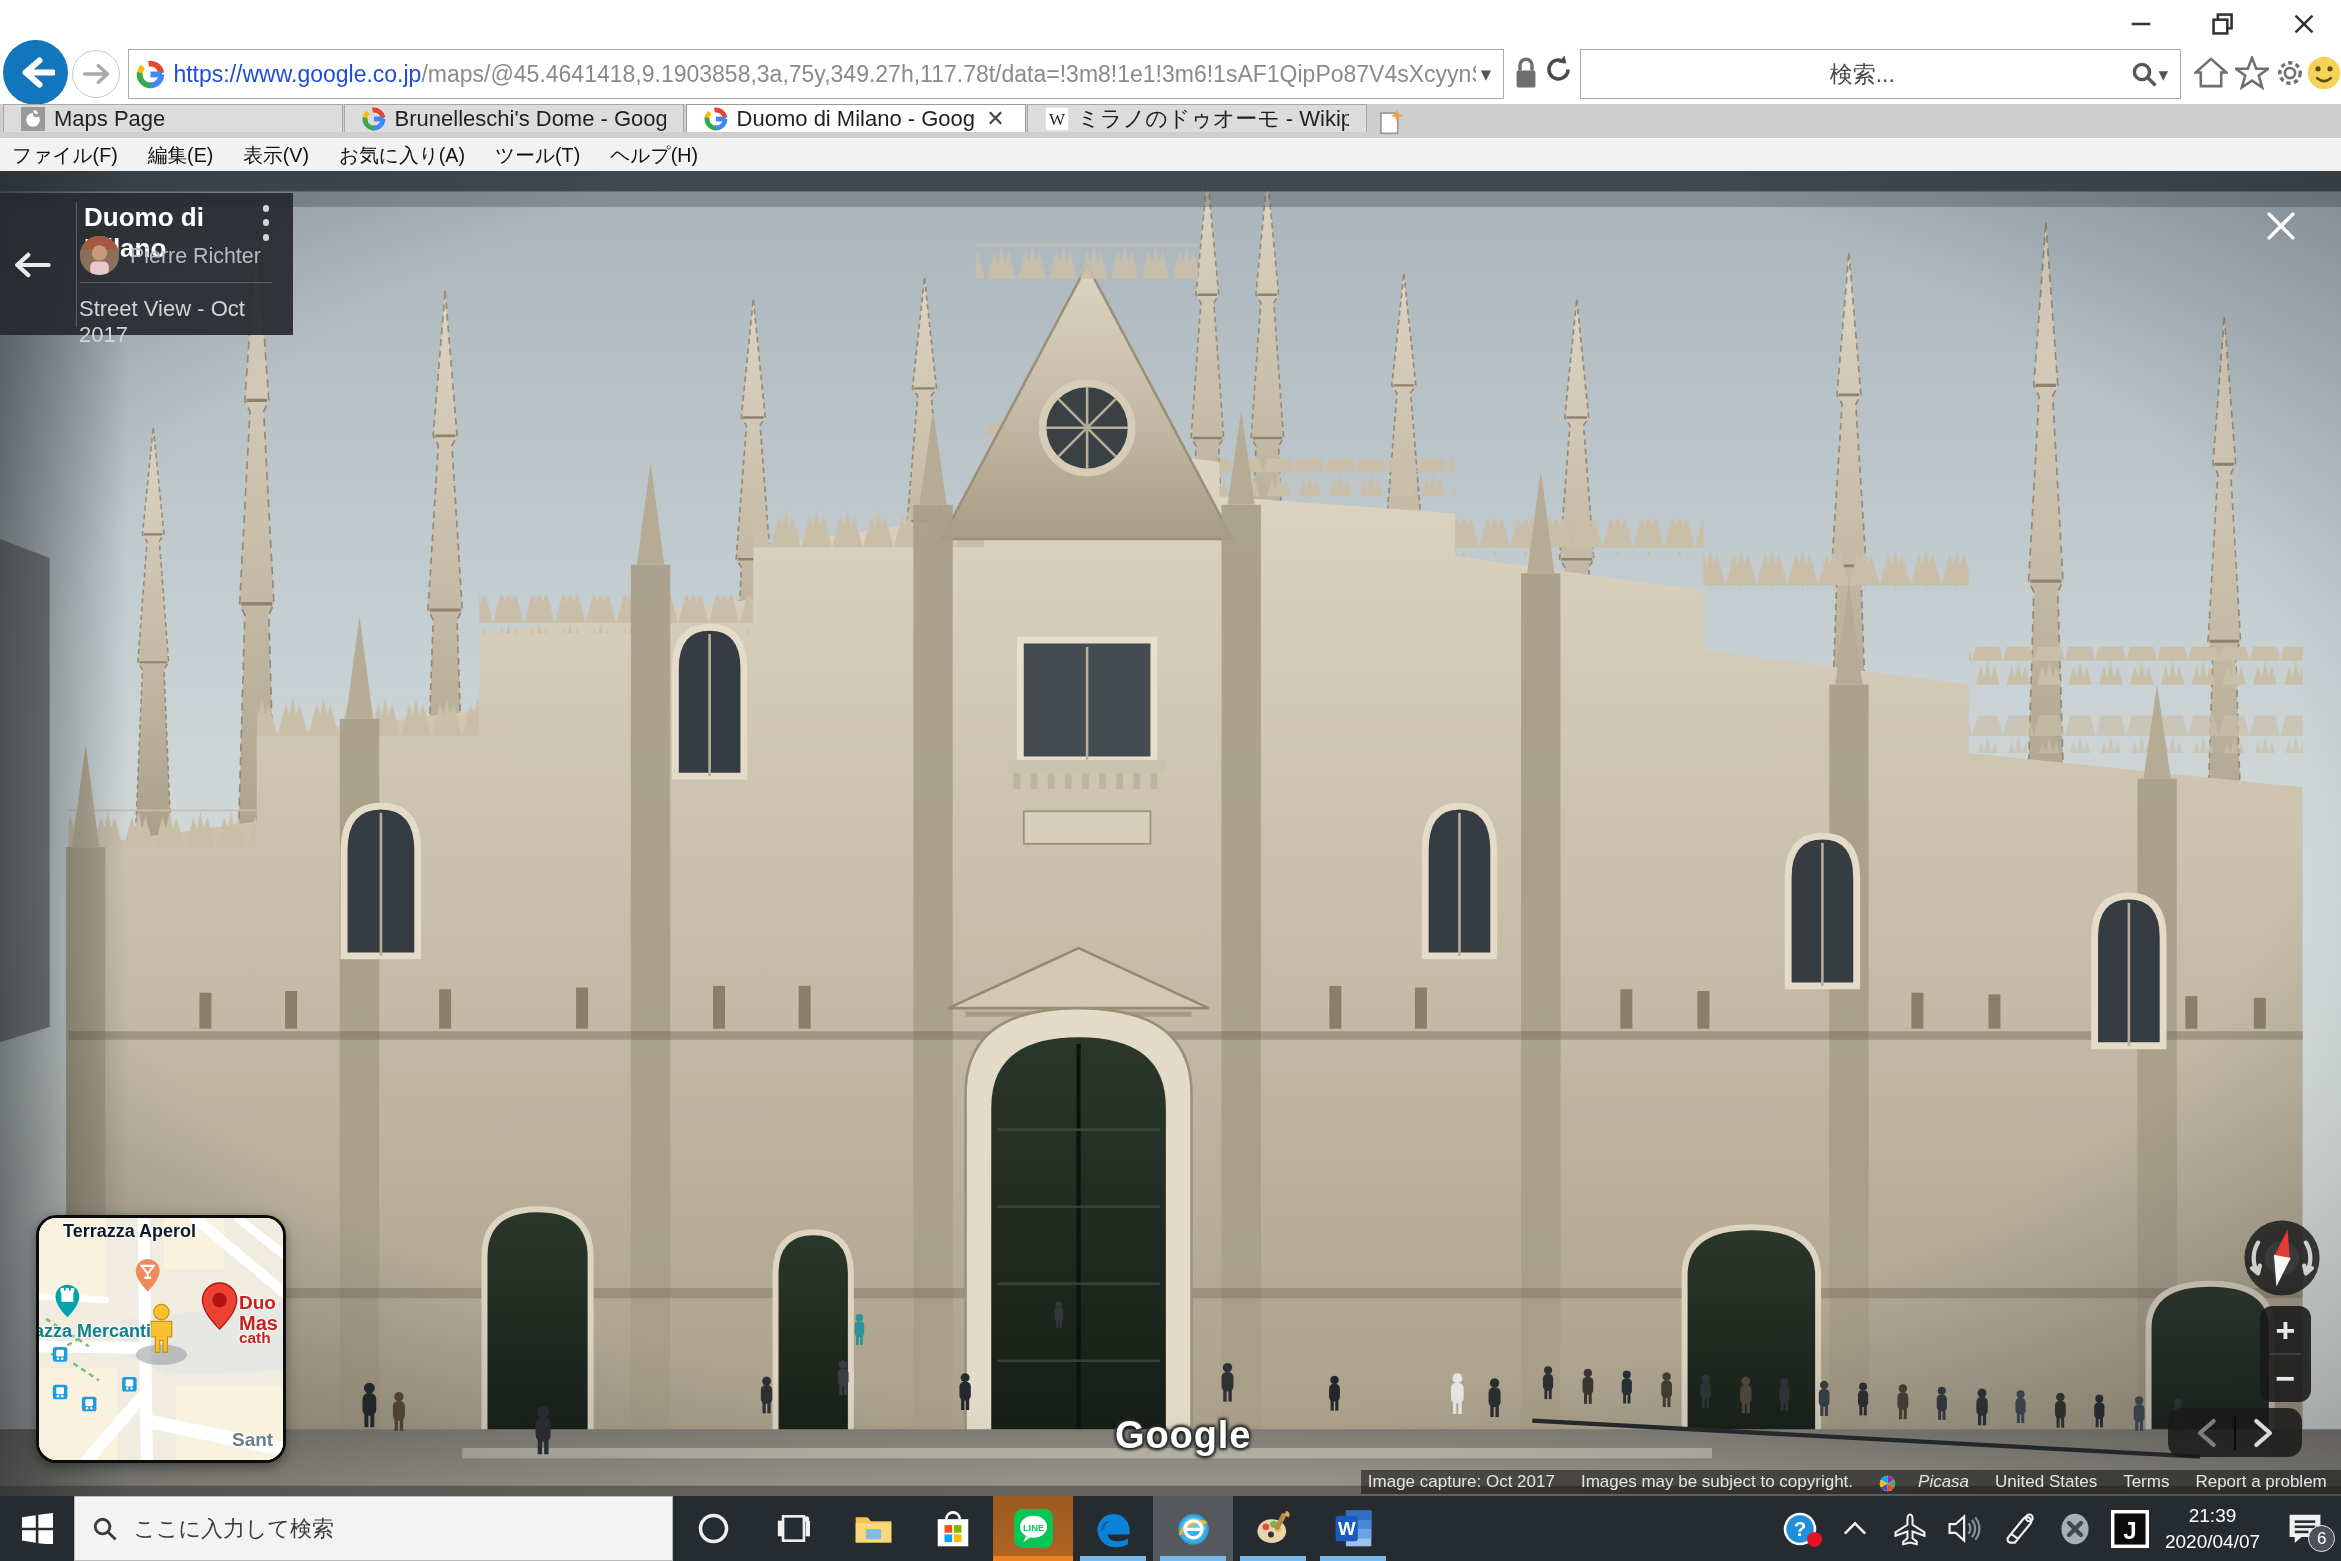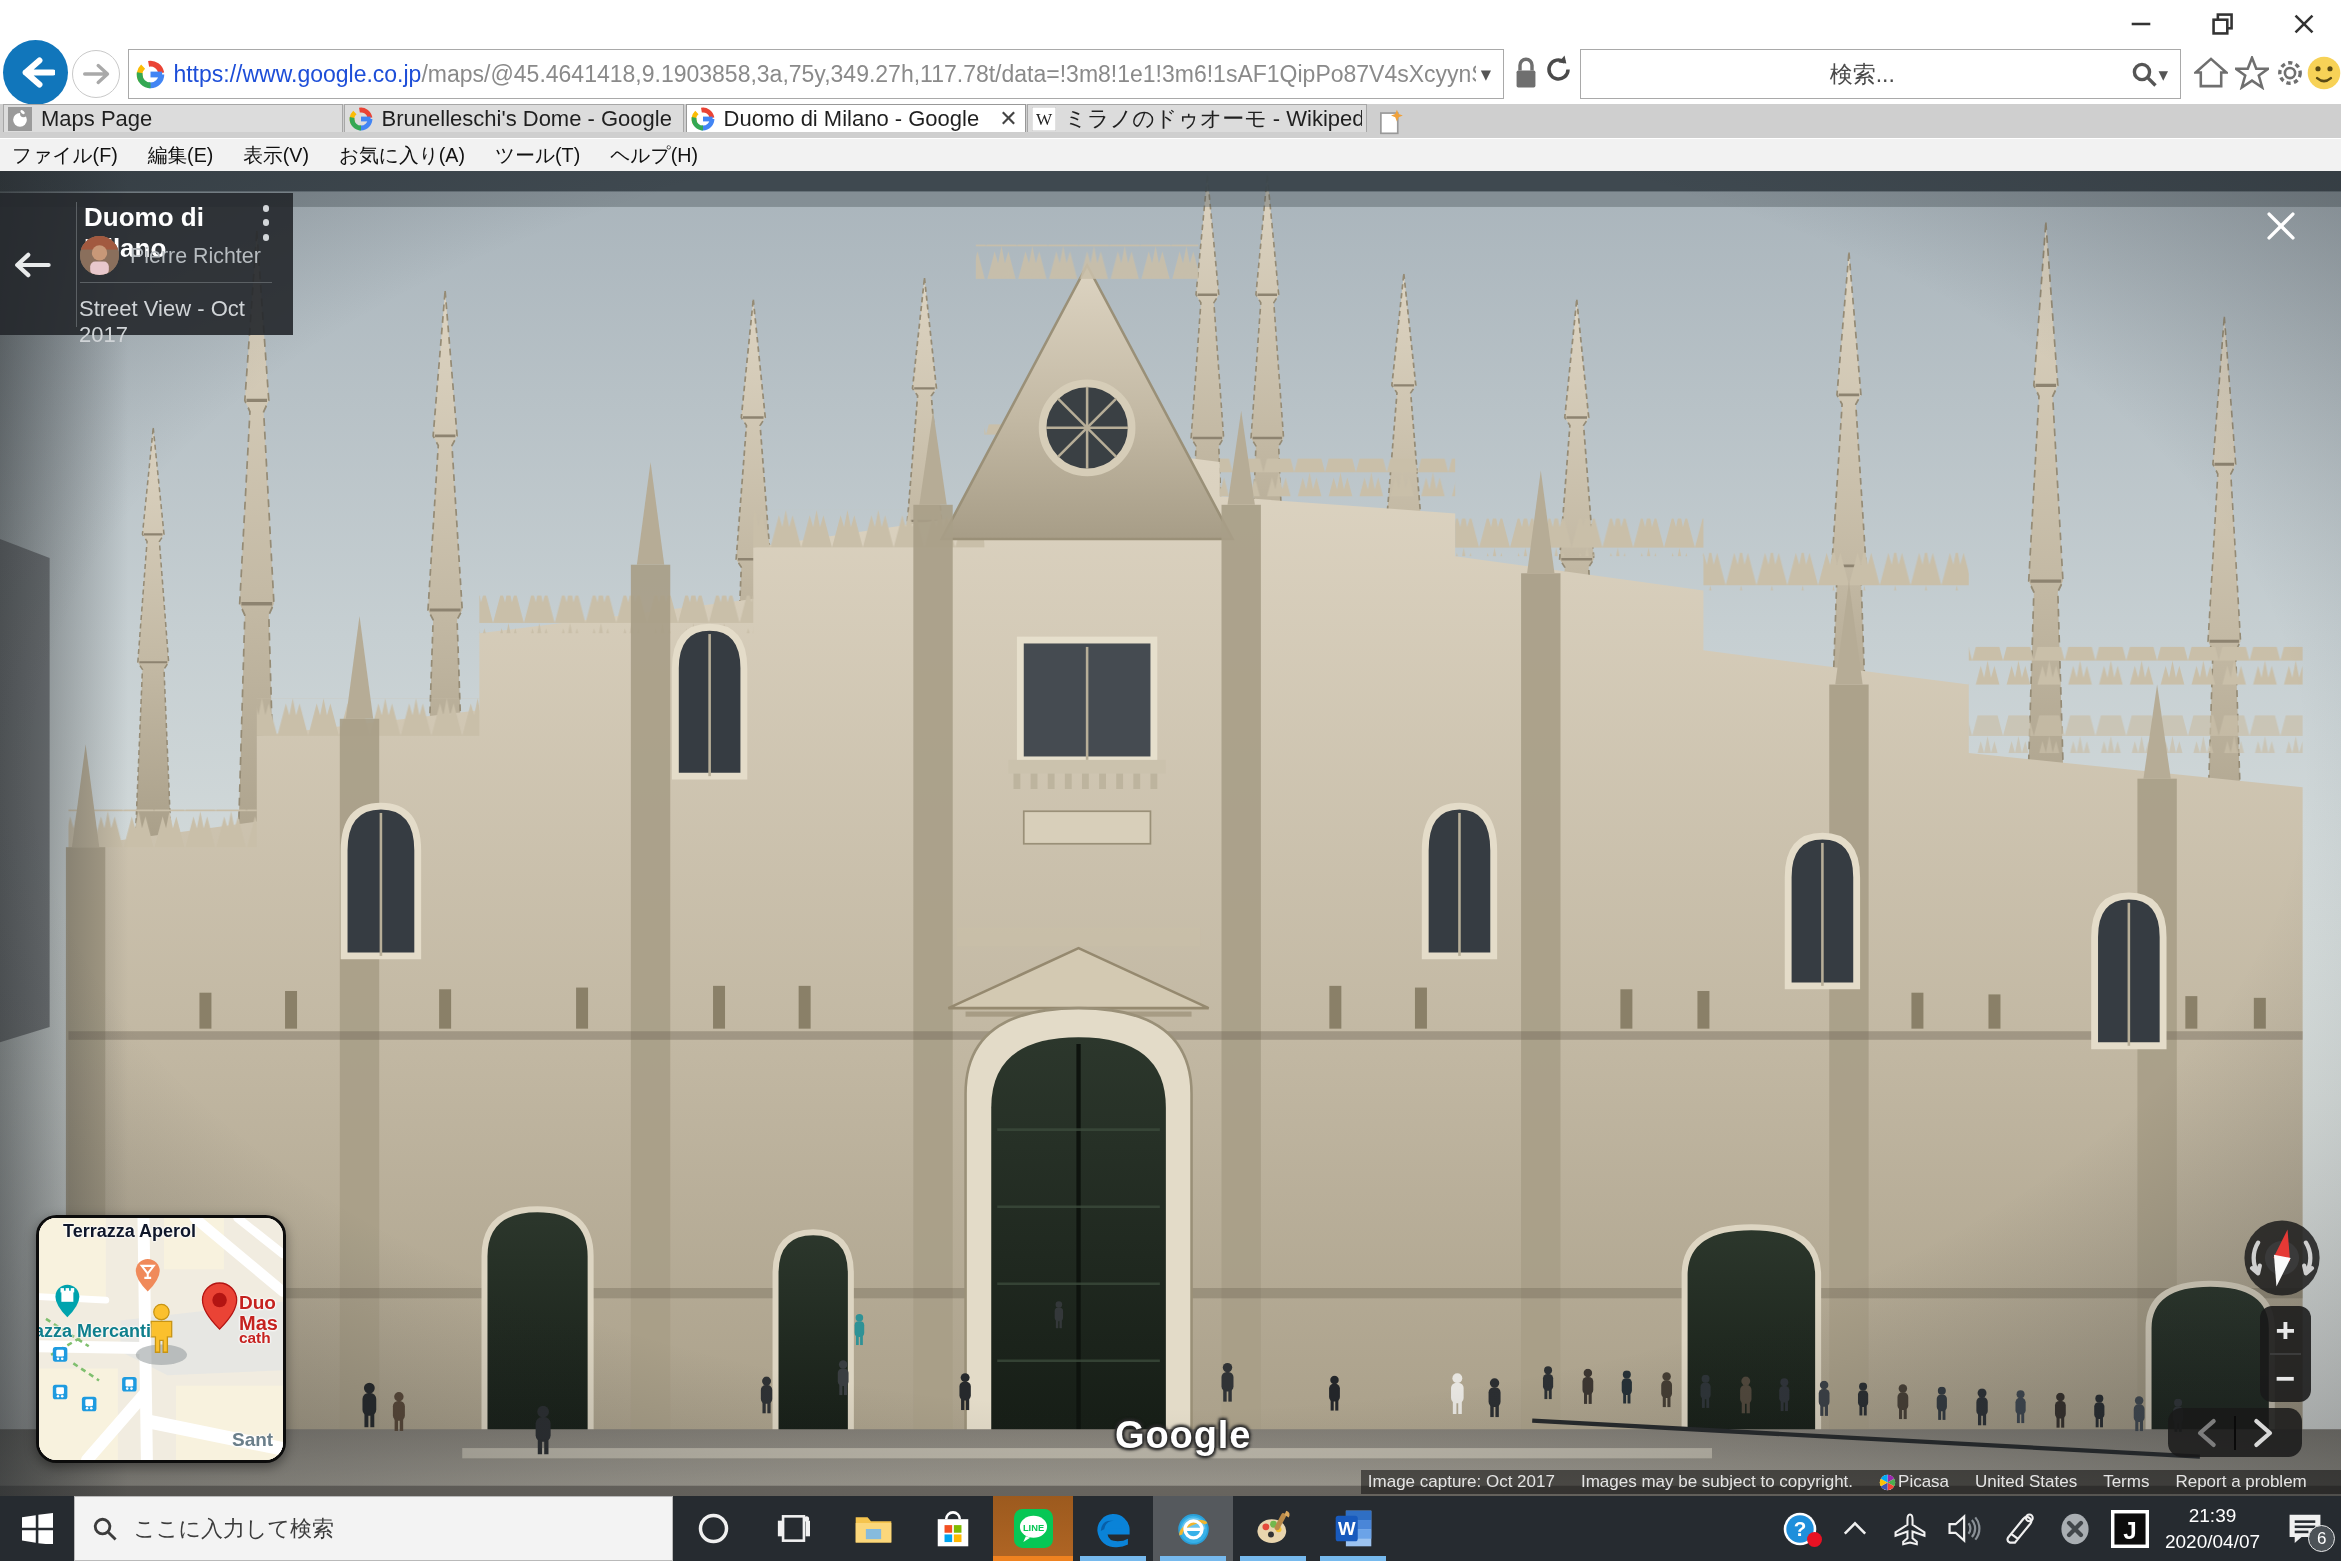--- a/index.html
+++ b/index.html
@@ -16,21 +16,21 @@
   .url-bar{position:absolute;left:128px;top:49px;width:1376px;height:50px;background:#fff;border:1.7px solid #a9a9a9;display:flex;align-items:center;box-sizing:border-box;padding:0 6.8px;}
   .url-text{font-size:23px;white-space:nowrap;overflow:hidden;flex:1;}
   .url-text .dom{color:#1d4ed8;}
   .url-text .gray{color:#8a8a8a;}
   .search-bar{position:absolute;left:1580px;top:49px;width:601px;height:50px;background:#fff;border:1.7px solid #a9a9a9;display:flex;align-items:center;box-sizing:border-box;padding:0 12px;}
   .search-ph{font-size:23px;color:#4a4a4a;flex:1;text-align:center;}
   .tb-ico{position:absolute;top:51px;width:39px;height:43px;display:flex;align-items:center;justify-content:center;}
 
   
   .tabbar{position:absolute;left:0;top:104px;width:2342px;height:34px;background:#cfcfcf;}
-  .tab{position:absolute;top:0;height:28px;background:#dcdcdc;border:0.9px solid #a7a7a7;border-bottom:none;box-sizing:border-box;display:flex;align-items:center;padding:0 4px;gap:8.6px;cursor:default;}
+  .tab{position:absolute;top:0;height:28px;background:#dcdcdc;border:0.9px solid #a7a7a7;border-bottom:none;box-sizing:border-box;display:flex;align-items:center;padding:0 17px;gap:8.6px;cursor:default;}
   .tab.active{background:#ffffff;border-color:#989898;}
   .tab-title{font-size:22px;color:#1f1f1f;white-space:nowrap;overflow:hidden;flex:1;}
   .tab-close{font-size:22px;color:#444;padding:0 3.4px;}
   .newtab{position:absolute;left:1371px;top:3.4px;width:39px;height:29px;display:flex;align-items:center;justify-content:center;}
 
   
   .menubar{position:absolute;left:0;top:139px;width:2342px;height:33px;background:#f2f2f2;display:flex;align-items:center;gap:30px;padding-left:12px;border-bottom:0.9px solid #d9d9d9;box-sizing:border-box;}
   .menu-item{font-size:19.7px;color:#111;}
 
   
@@ -48,21 +48,21 @@
   .sv-hdiv{position:absolute;left:80px;top:89px;width:192px;height:0.9px;background:#5b6064;}
   .sv-date{position:absolute;left:79px;top:103px;font-size:22px;color:#d0d4d7;}
 
   .sv-close{position:absolute;left:2264px;top:38px;width:34px;height:34px;}
 
   .google-wm{position:absolute;left:1115px;top:1243px;font-size:38px;font-weight:bold;color:#fff;letter-spacing:0.9px;
     text-shadow:-1.7px -1.7px 2.6px rgba(40,40,40,.9),1.7px -1.7px 2.6px rgba(40,40,40,.9),-1.7px 1.7px 2.6px rgba(40,40,40,.9),1.7px 1.7px 2.6px rgba(40,40,40,.9);}
 
   .attr-bar{position:absolute;left:1361px;top:1299px;width:981px;height:24px;background:rgba(15,15,15,0.55);display:flex;align-items:center;gap:26px;padding-left:6.8px;box-sizing:border-box;}
   .attr-bar span{font-size:17px;color:#e4e4e4;white-space:nowrap;}
-  .picasa{display:flex;align-items:center;gap:2px;}
+  .picasa{display:flex;align-items:flex-end;gap:22px;font-style:italic;}
 
   .minimap{position:absolute;left:36px;top:1044px;width:244px;height:242px;border:3.4px solid #0c0c0c;border-radius:20.5px;overflow:hidden;background:#f1ece0;box-shadow:0 3.4px 12px rgba(0,0,0,.4);}
   .mm-label{position:absolute;font-weight:bold;white-space:nowrap;text-shadow:0 0 2.6px #fff,0 0 2.6px #fff,0 0 2.6px #fff;}
 
   .compass{position:absolute;left:2241px;top:1046px;width:82px;height:82px;}
   .zoom-ctl{position:absolute;left:2260px;top:1135px;width:51px;height:96px;background:rgba(25,25,25,0.88);border-radius:12px;display:flex;flex-direction:column;align-items:center;justify-content:space-between;padding:6.8px 0;box-sizing:border-box;}
   .zoom-ctl .zbtn{font-size:34px;font-weight:bold;color:#e8e8e8;line-height:34px;}
   .zoom-ctl .zdiv{width:31px;height:1.7px;background:#3c3c3c;}
   .nav-ctl{position:absolute;left:2168px;top:1237px;width:134px;height:49px;background:rgba(25,25,25,0.85);border-radius:13.7px;display:flex;align-items:center;justify-content:center;}
   .nav-ctl .ndiv{width:1.7px;height:34px;background:#0a0a0a;margin:0 15.4px;}

